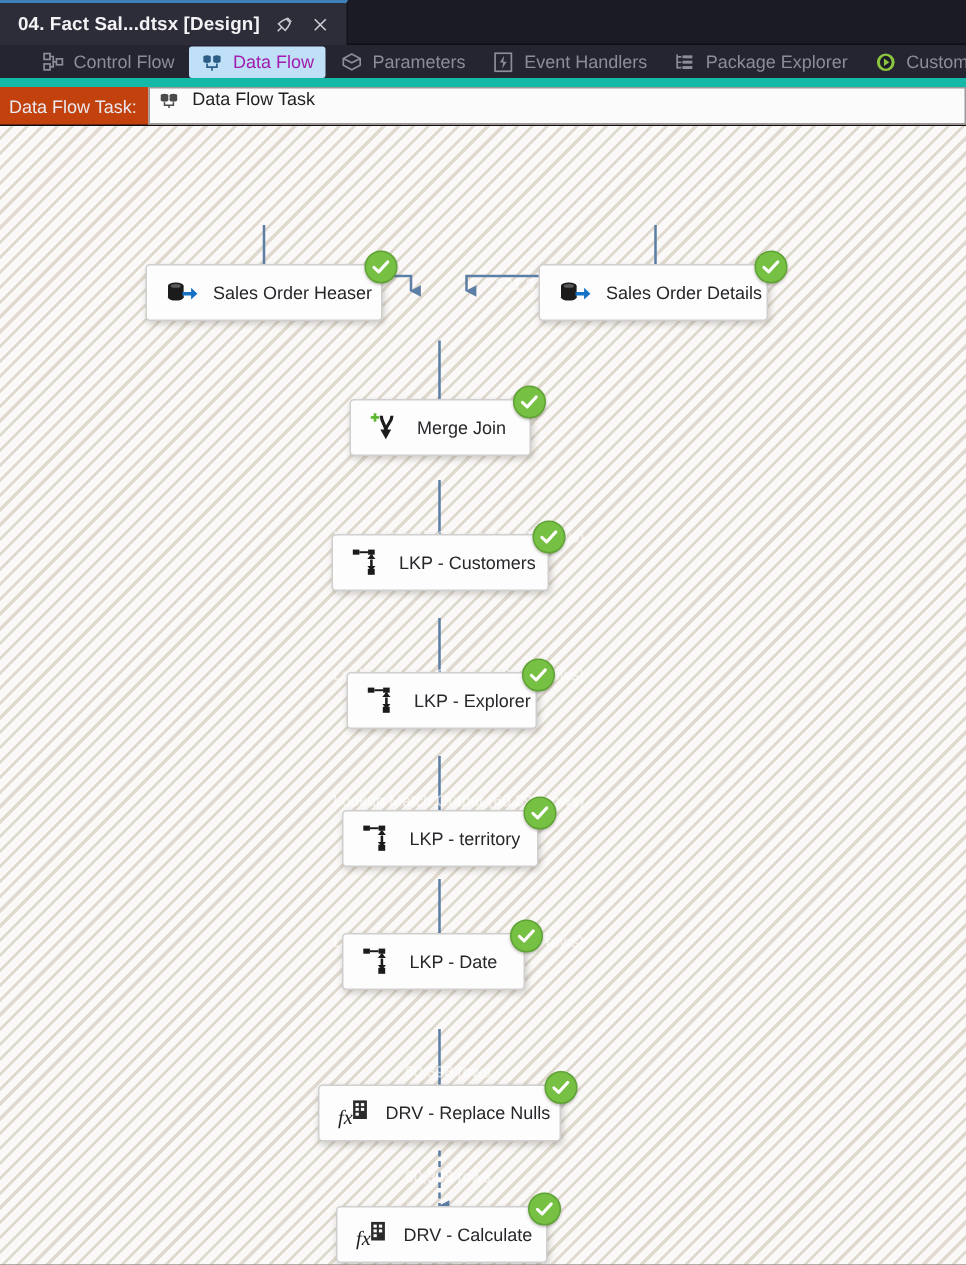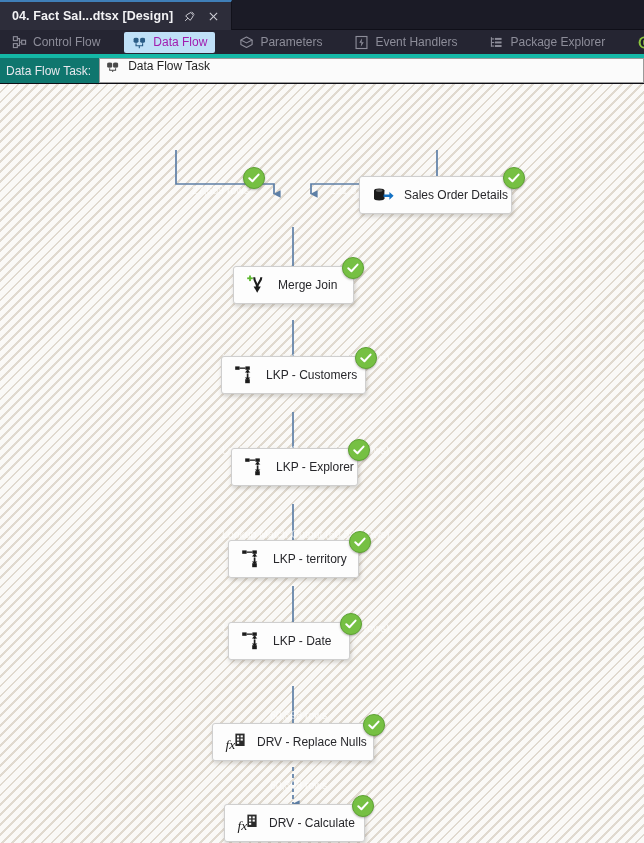--- a/index.html
+++ b/index.html
@@ -31,34 +31,34 @@
   }
   .tab-icon-btn {
     width: 16px; height: 16px; display: flex; align-items: center; justify-content: center;
     color: #cfcfd6;
   }
   .tab-icon-btn svg { display: block; }
 
   
   .tabstrip {
     position: relative; height: 28px; background: #252532;
-    display: flex; align-items: center; gap: 16px; padding-left: 4px;
-    border-bottom: 4px solid #14b8a6;
+    display: flex; align-items: center; gap: 2px; padding-left: 20px;
+    border-bottom: 6px solid #14b8a6;
   }
   .dtab {
     display: flex; align-items: center; gap: 6px;
     height: 21px; padding: 0 8px; border-radius: 2px;
     color: #8d8d99; font-size: 12px; white-space: nowrap;
   }
   .dtab.active { background: #bfe0f7; color: #a21caf; }
   .dtab .gi { width: 15px; height: 15px; display: block; }
 
   
   .taskbar {
-    position: relative; height: 26px; background: #0f766e;
+    position: relative; height: 26px; background: #c2410c;
     display: flex; align-items: stretch; border-bottom: 1px solid #0d0d15;
   }
   .taskbar-label {
     display: flex; align-items: center; padding: 0 8px 0 6px;
     color: #e8e8ee; font-size: 12px; white-space: nowrap;
   }
   .taskbar-combo {
     flex: 1; background: #fbfbfb; border: 1px solid #9a9a9a;
     display: flex; align-items: flex-start; gap: 8px; padding-left: 5px;
     color: #1f1f1f; font-size: 12px;
@@ -274,20 +274,34 @@
     <div class="rowlabel" style="left:192px; top:100px;">27,659 rows</div>
     <div class="rowlabel" style="left:330px; top:100px;">121,317 rows</div>
     <div class="rowlabel" style="left:270px; top:180px;">60,398 rows</div>
     <div class="rowlabel" style="left:222px; top:268px;">Lookup Match Output (60,398 rows)</div>
     <div class="rowlabel" style="left:222px; top:360px;">Lookup Match Output (60,398 rows)</div>
     <div class="rowlabel" style="left:222px; top:444px;">Lookup Match Output (60,398 rows)</div>
     <div class="rowlabel" style="left:222px; top:538px;">Lookup Match Output (60,398 rows)</div>
     <div class="rowlabel" style="left:270px; top:625px;">60,398 rows</div>
     <div class="rowlabel" style="left:270px; top:695px;">60,398 rows</div>
 
+    <div class="node" style="left:97px; top:92px; width:158px;">
+      <span class="node-icon">
+        <svg viewBox="0 0 24 24" width="24" height="24">
+          <g fill="#1b1b1b">
+            <ellipse cx="8.2" cy="7.6" rx="5.2" ry="2.2"></ellipse>
+            <rect x="3" y="7.6" width="10.4" height="7.6"></rect>
+            <ellipse cx="8.2" cy="15.2" rx="5.2" ry="2.2"></ellipse>
+          </g>
+          <ellipse cx="8.2" cy="7.6" rx="3.4" ry="1.3" fill="#5a5a5a"></ellipse>
+          <path d="M12.6 11.6 H18.4 V8.9 L22.6 12.8 L18.4 16.7 V14 H12.6 Z" fill="#1572c4"></path>
+        </svg>
+      </span>
+      <span class="node-label">Sales Order Heaser</span>
+    </div>
     <div class="badge" style="left:243px; top:83px;">
       <svg width="14" height="14" viewBox="0 0 16 16">
         <path d="M2.6 8.3 L6.2 11.7 L13.2 4.1" fill="none" stroke="#ffffff" stroke-width="2.3" stroke-linecap="round" stroke-linejoin="round"></path>
       </svg>
     </div>
 
     <div class="node" style="left:359px; top:92px; width:153px;text-align:center;">
       <span class="node-icon">
         <svg viewBox="0 0 24 24" width="24" height="24">
           <g fill="#1b1b1b">

